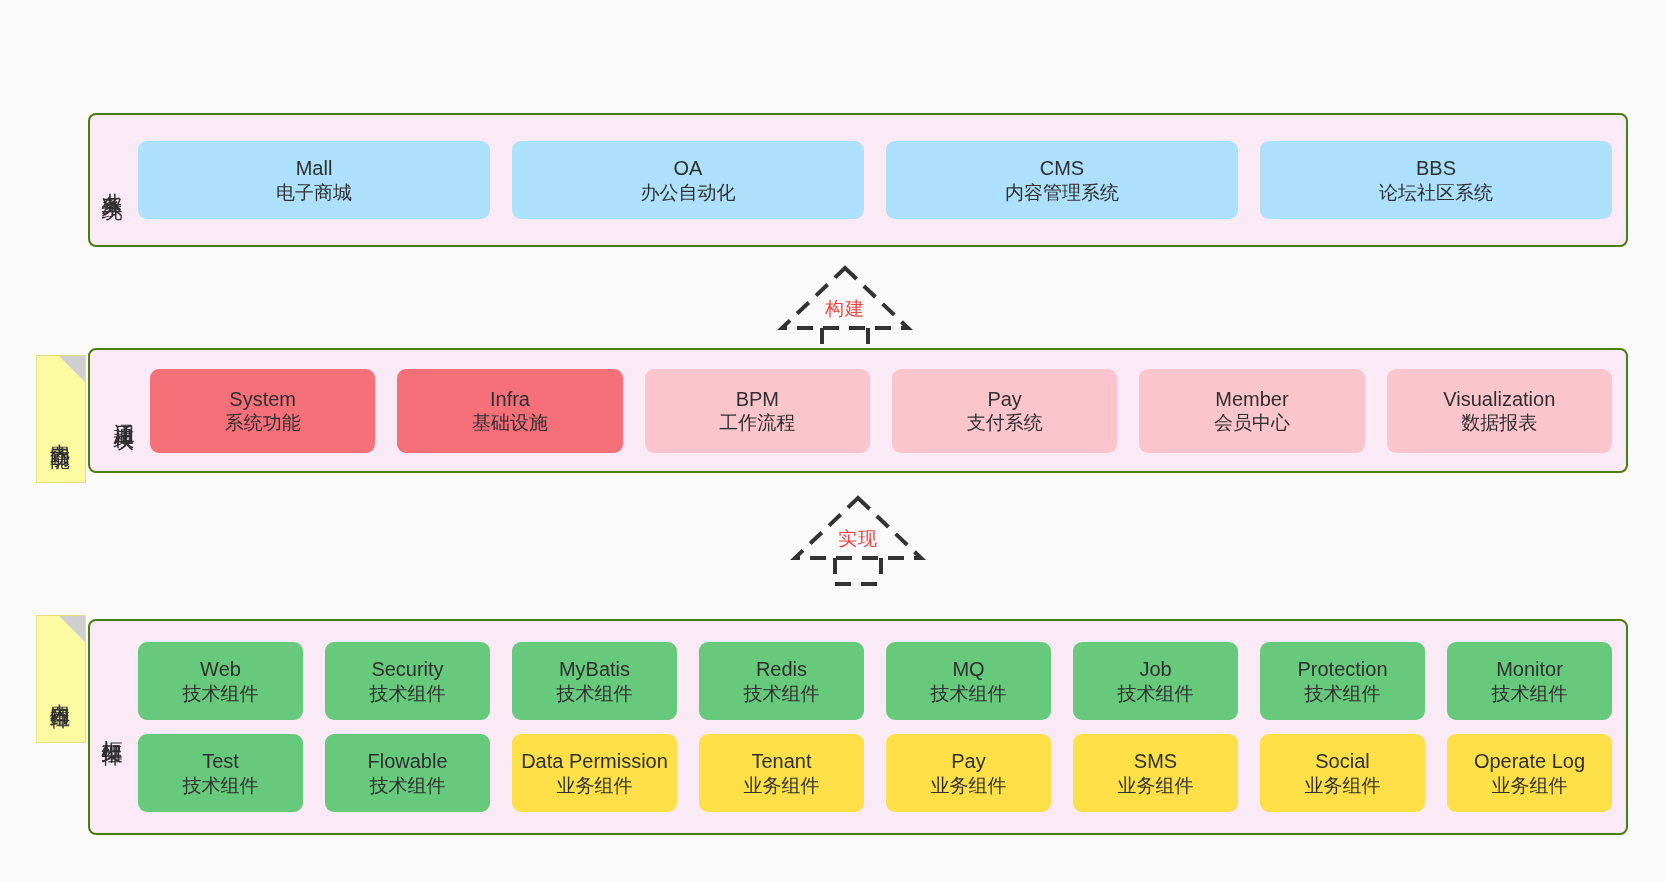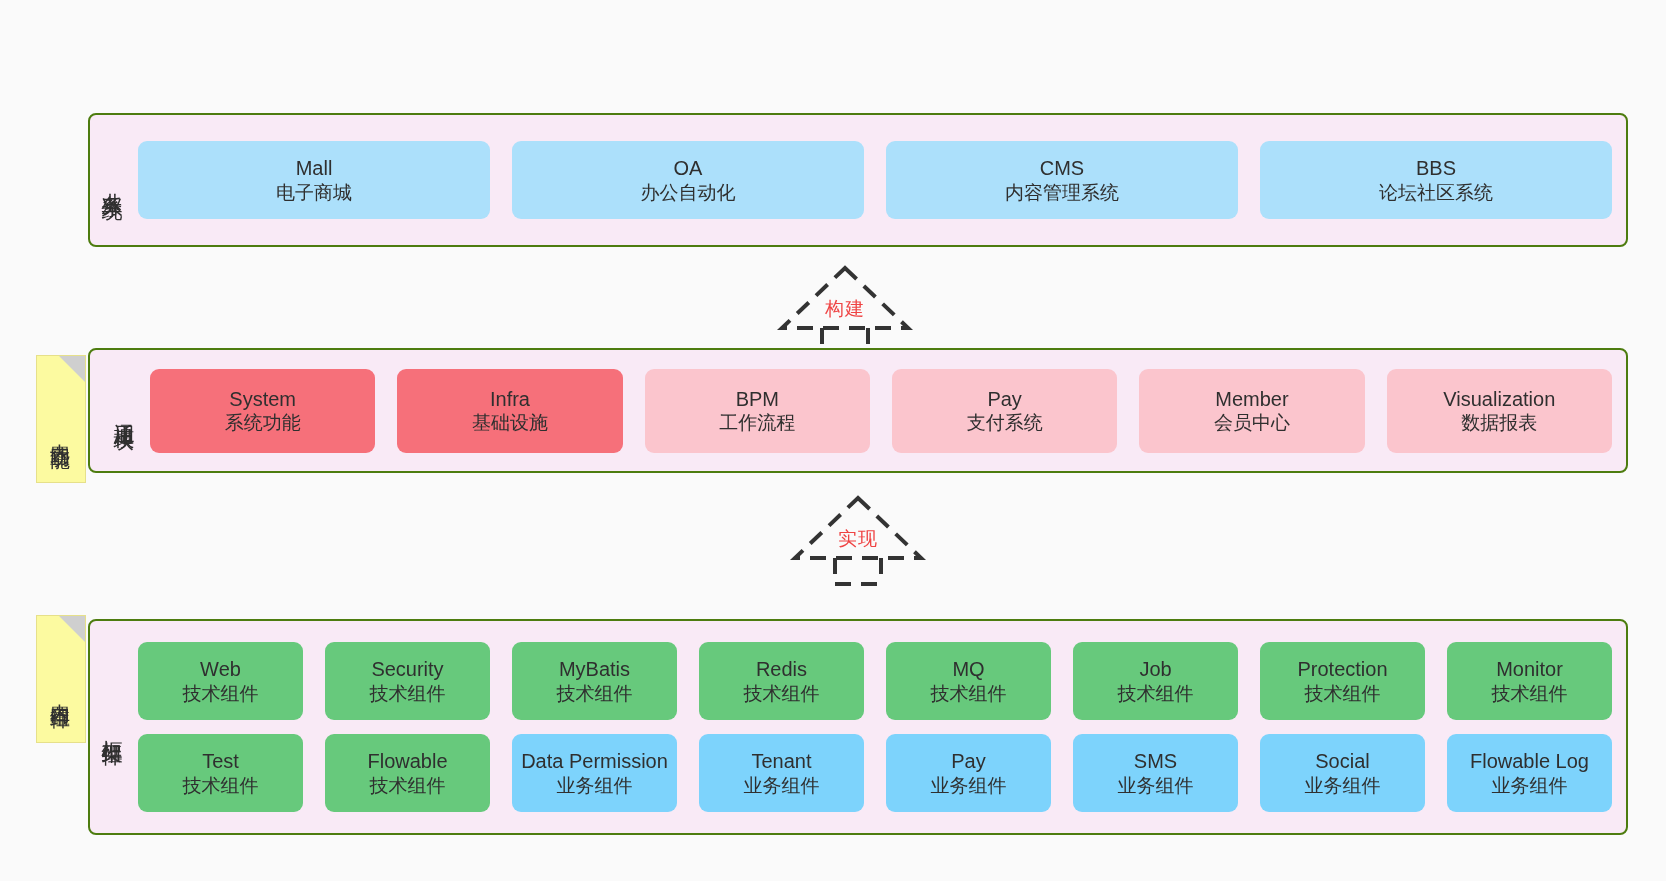--- a/index.html
+++ b/index.html
@@ -72,21 +72,21 @@
   .card .title-en {
     font-size: 20px;
   }
   .card .title-cn {
     font-size: 19px;
   }
   .card.blue   { background: #ace0fb; height: 78px; }
   .card.redsol { background: #f6707a; height: 84px; }
   .card.pink   { background: #fbc5cd; height: 84px; }
   .card.green  { background: #67c97c; height: 78px; }
-  .card.lgreen { background: #7dd3fc; height: 78px; }
+  .card.lgreen { background: #fde047; height: 78px; }
 
   
   .sticky {
     position: absolute;
     width: 50px;
     background: #fcfaa0;
     border: 1px solid #e6e08a;
     display: flex;
     align-items: center;
     justify-content: center;
@@ -275,19 +275,19 @@
       </div>
       <div class="card lgreen">
         <div class="title-en">SMS</div>
         <div class="title-cn">业务组件</div>
       </div>
       <div class="card lgreen">
         <div class="title-en">Social</div>
         <div class="title-cn">业务组件</div>
       </div>
       <div class="card lgreen">
-        <div class="title-en">Flowable Log</div>
+        <div class="title-en">Operate Log</div>
         <div class="title-cn">业务组件</div>
       </div>
     </div>
 
   </div>
 </div>
 
 </body></html>

